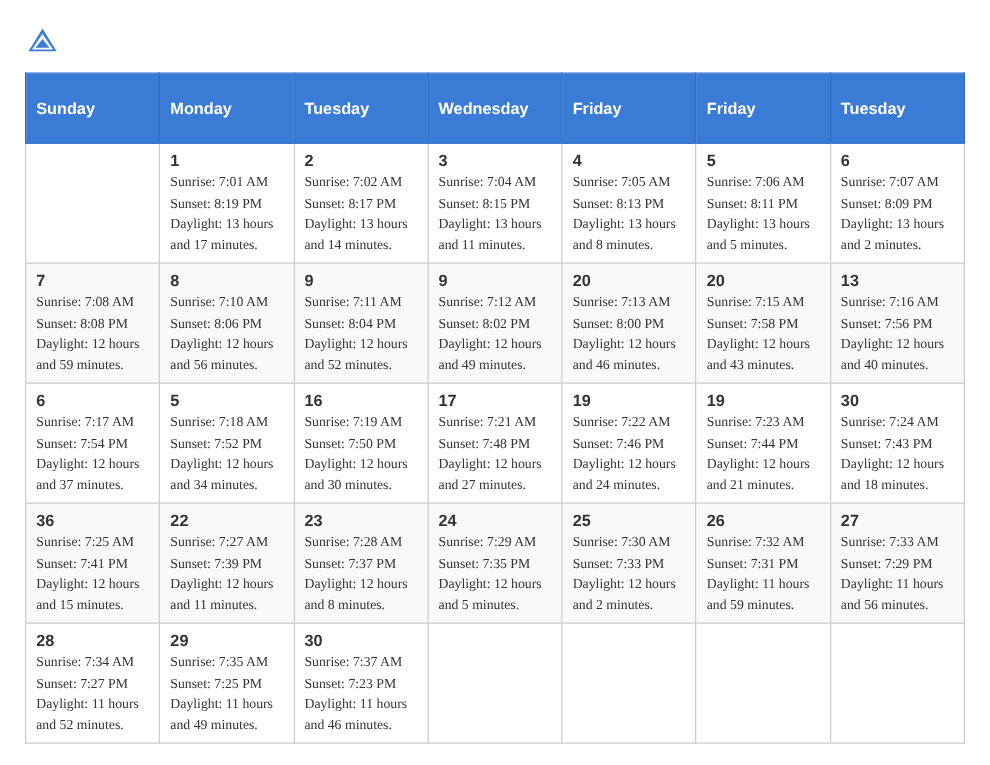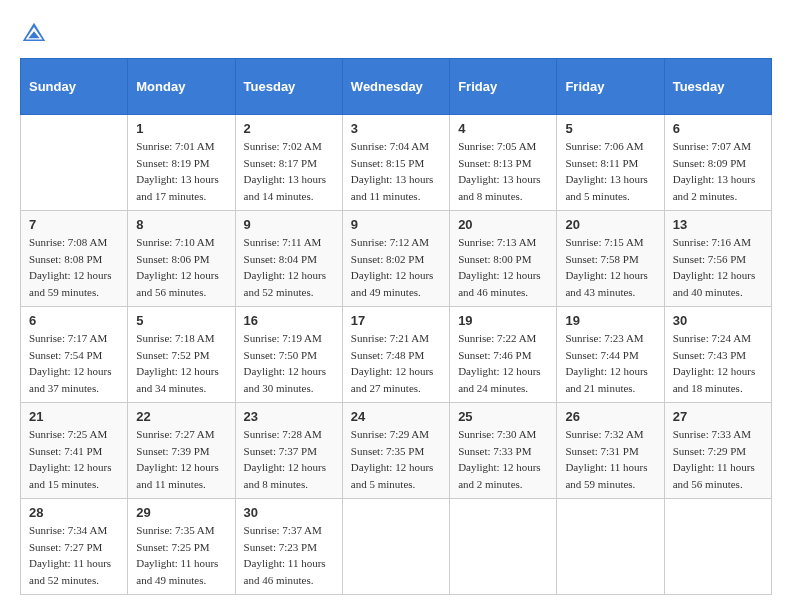--- a/index.html
+++ b/index.html
@@ -208,21 +208,21 @@
           <span class="day-number">19</span>
           <div class="day-info">Sunrise: 7:23 AM<br>Sunset: 7:44 PM<br>Daylight: 12 hours<br>and 21 minutes.</div>
         </td>
         <td>
           <span class="day-number">30</span>
           <div class="day-info">Sunrise: 7:24 AM<br>Sunset: 7:43 PM<br>Daylight: 12 hours<br>and 18 minutes.</div>
         </td>
       </tr>
       <tr>
         <td>
-          <span class="day-number">21</span>
+          <span class="day-number">36</span>
           <div class="day-info">Sunrise: 7:25 AM<br>Sunset: 7:41 PM<br>Daylight: 12 hours<br>and 15 minutes.</div>
         </td>
         <td>
           <span class="day-number">22</span>
           <div class="day-info">Sunrise: 7:27 AM<br>Sunset: 7:39 PM<br>Daylight: 12 hours<br>and 11 minutes.</div>
         </td>
         <td>
           <span class="day-number">23</span>
           <div class="day-info">Sunrise: 7:28 AM<br>Sunset: 7:37 PM<br>Daylight: 12 hours<br>and 8 minutes.</div>
         </td>

